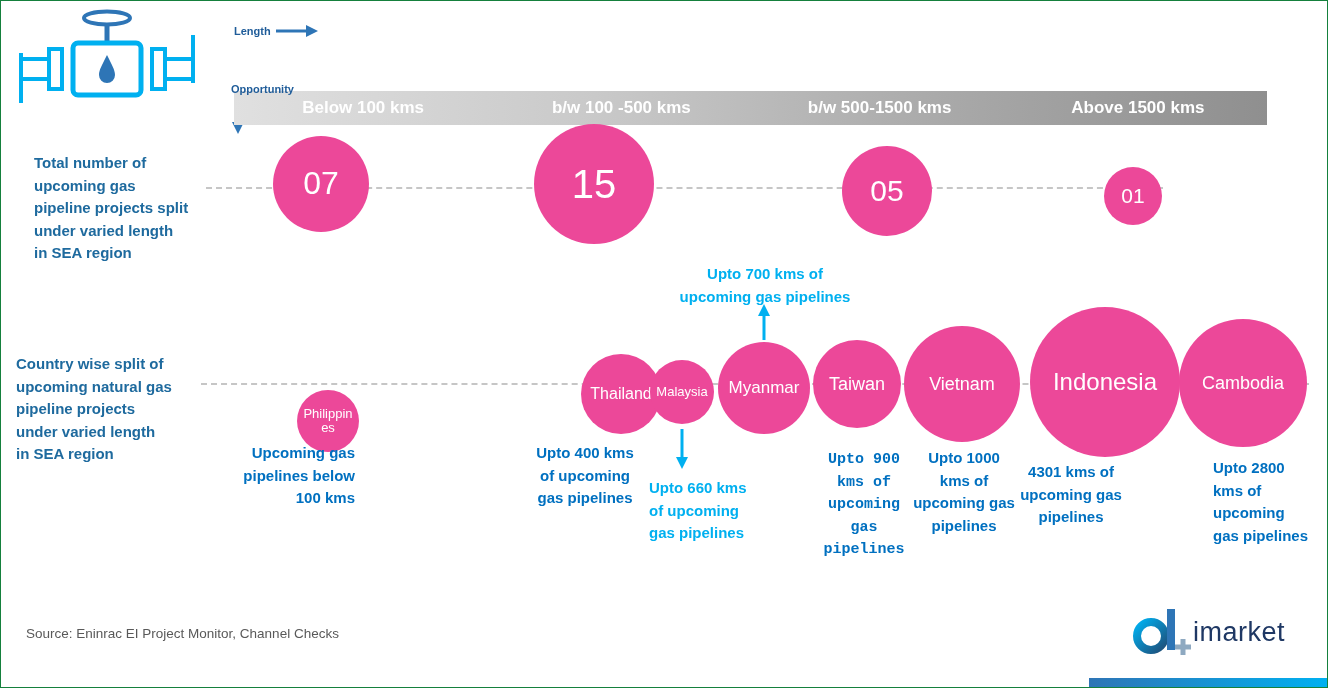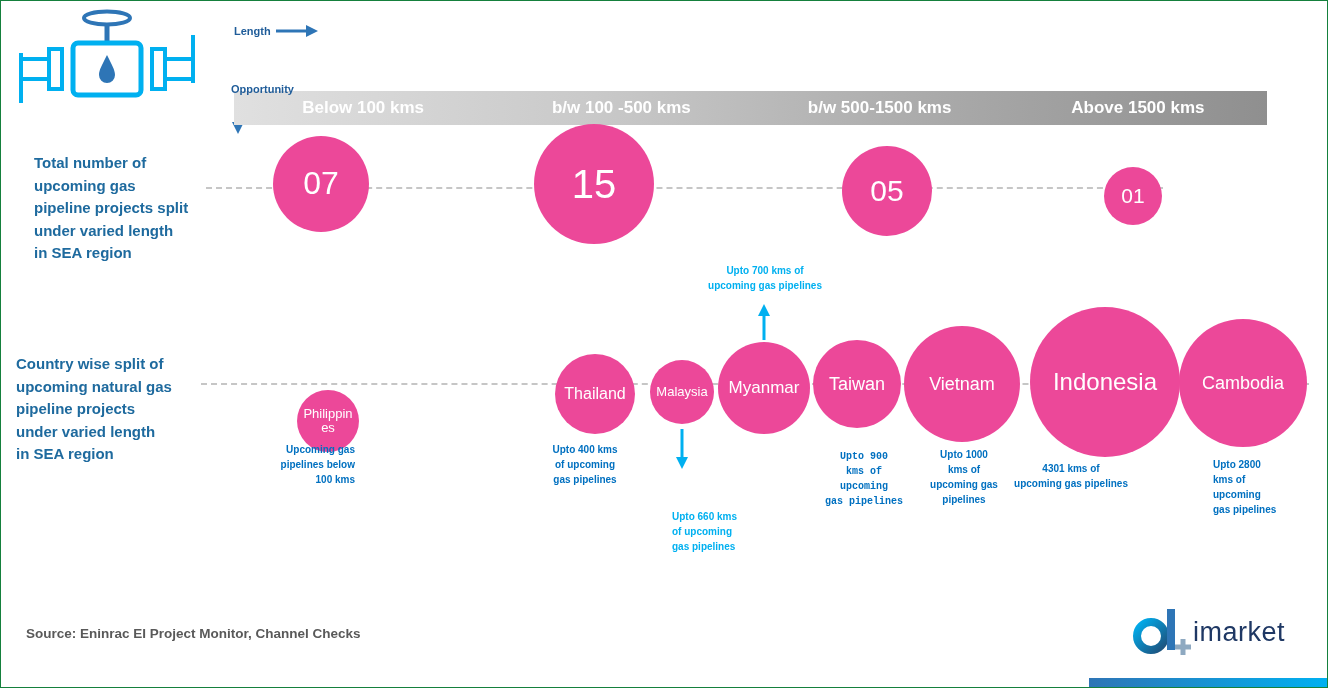--- a/index.html
+++ b/index.html
@@ -24,28 +24,28 @@
     position:absolute; white-space:pre-line; font-weight:bold; font-size:15px;
     line-height:1.5; color:#1E6A9E; z-index:2;
   }
   .dash { position:absolute; height:0; border-top:2px dashed #c6c6c6; z-index:1; }
   .bubble {
     position:absolute; border-radius:50%; background:#ec4899; color:#ffffff;
     display:flex; align-items:center; justify-content:center; text-align:center;
     z-index:2; line-height:1.05;
   }
   .caption {
-    position:absolute; white-space:pre-line; font-weight:bold; font-size:10px;
+    position:absolute; white-space:pre-line; font-weight:bold; font-size:15px;
     line-height:1.5; color:#0070C0; z-index:3; text-align:center;
   }
   .caption.cyan { color:#00B0F0; }
   .caption.left { text-align:left; }
   .caption.right { text-align:right; }
   .source {
-    position:absolute; left:25px; top:625px; font-size:13.5px; font-weight:bold; color:#595959;
+    position:absolute; left:25px; top:625px; font-size:13.5px; font-weight:normal; color:#595959;
   }
   .logo { position:absolute; left:1128px; top:602px; display:flex; align-items:center; z-index:2; }
   .logo-text { font-size:27px; font-weight:normal; color:#1F3864; letter-spacing:0.5px; margin-left:2px; }
   .bottombar {
     position:absolute; right:0; bottom:0; width:238px; height:9px;
     background:linear-gradient(to right,#2E75B6,#00B0F0); z-index:2;
   }
 </style>
 </head>
 <body>
@@ -120,21 +120,21 @@
 upcoming natural gas
 pipeline projects
 under varied length
 in SEA region</div>
 
   <div class="dash" style="left:200px; top:382px; width:1108px;"></div>
 
   <div class="bubble" style="left:296px; top:389px; width:62px; height:62px; font-size:13px;">
     <span style="display:block; width:52px; word-break:break-all;">Philippines</span>
   </div>
-  <div class="bubble" style="left:554px; top:353px; width:80px; height:80px; font-size:16px;text-align:right;">
+  <div class="bubble" style="left:580px; top:353px; width:80px; height:80px; font-size:16px;text-align:right;">
     <span>Thailand</span>
   </div>
   <div class="bubble" style="left:649px; top:359px; width:64px; height:64px; font-size:13px;">
     <span>Malaysia</span>
   </div>
   <div class="bubble" style="left:717px; top:341px; width:92px; height:92px; font-size:17px;text-align:center;">
     <span>Myanmar</span>
   </div>
   <div class="bubble" style="left:812px; top:339px; width:88px; height:88px; font-size:18px;">
     <span>Taiwan</span>
@@ -153,21 +153,21 @@
     <line x1="6" y1="0" x2="6" y2="29" stroke="#00B0F0" stroke-width="3"></line>
     <polygon points="0,28 12,28 6,40" fill="#00B0F0"></polygon>
   </svg>
 
   <div class="caption right" style="left:230px; top:441px; width:124px;">Upcoming gas
 pipelines below
 100 kms</div>
   <div class="caption" style="left:528px; top:441px; width:112px;">Upto 400 kms
 of upcoming
 gas pipelines</div>
-  <div class="caption cyan left" style="left:648px; top:508px; width:112px;margin-left:23px;">Upto 660 kms
+  <div class="caption cyan left" style="left:648px; top:476px; width:112px;">Upto 660 kms
 of upcoming
 gas pipelines</div>
   <div class="caption" style="left:817px; top:448px; width:92px;font-family:Liberation Mono, monospace;">Upto 900
 kms of
 upcoming
 gas pipelines</div>
   <div class="caption" style="left:912px; top:446px; width:102px;">Upto 1000
 kms of
 upcoming gas
 pipelines</div>

